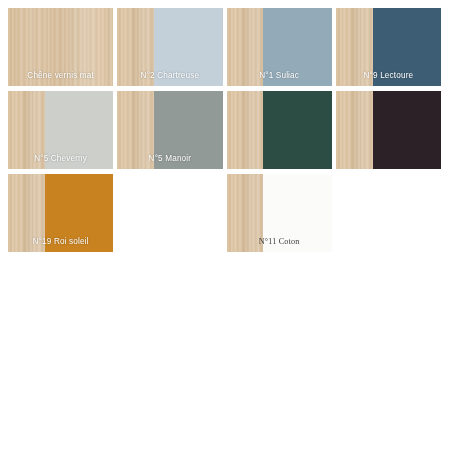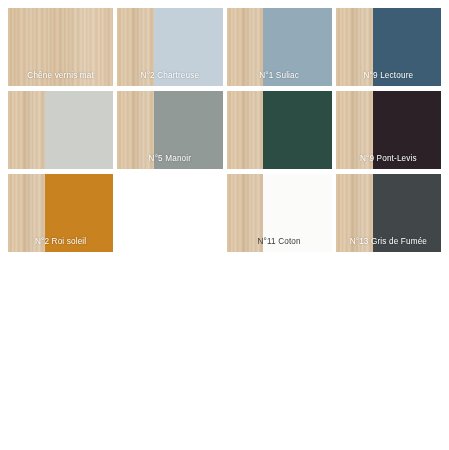--- a/index.html
+++ b/index.html
@@ -105,20 +105,21 @@
     letter-spacing: 0.15px;
     color: #ffffff;
     text-shadow: 0 0 2px rgba(0,0,0,0.35);
     white-space: nowrap;
     pointer-events: none;
   }
 
   .swatch-label.dark {
     color: #3a3a3a;
     text-shadow: none;
+    font-family: Liberation Serif, serif;
   }
 </style>
 </head>
 <body>
 
 <div id="swatch-grid">
     <div class="swatch wood-only">
       <div class="wood"></div>
       <div class="swatch-label">Chêne vernis mat</div>
     </div>
@@ -133,45 +134,40 @@
       <div class="swatch-label">N°1 Suliac</div>
     </div>
     <div class="swatch">
       <div class="wood"></div>
       <div class="color" style="background-color: rgb(60, 93, 115);"></div>
       <div class="swatch-label">N°9 Lectoure</div>
     </div>
     <div class="swatch">
       <div class="wood"></div>
       <div class="color" style="background-color: rgb(205, 207, 203);"></div>
+      <div class="swatch-label">N°5 Cheverny</div>
     </div>
     <div class="swatch">
       <div class="wood"></div>
       <div class="color" style="background-color: rgb(146, 154, 151);"></div>
       <div class="swatch-label">N°5 Manoir</div>
     </div>
     <div class="swatch">
       <div class="wood"></div>
       <div class="color" style="background-color: rgb(43, 77, 68);"></div>
     </div>
     <div class="swatch">
       <div class="wood"></div>
       <div class="color" style="background-color: rgb(43, 33, 38);"></div>
-      <div class="swatch-label">N°9 Pont-Levis</div>
     </div>
     <div class="swatch">
       <div class="wood"></div>
       <div class="color" style="background-color: rgb(200, 130, 31);"></div>
-      <div class="swatch-label">N°2 Roi soleil</div>
+      <div class="swatch-label">N°19 Roi soleil</div>
     </div>
     <div class="swatch empty"></div>
     <div class="swatch">
       <div class="wood"></div>
       <div class="color" style="background-color: rgb(251, 251, 249);"></div>
       <div class="swatch-label dark">N°11 Coton</div>
     </div>
-    <div class="swatch">
-      <div class="wood"></div>
-      <div class="color" style="background-color: rgb(65, 70, 72);"></div>
-      <div class="swatch-label">N°13 Gris de Fumée</div>
-    </div>
     <div class="swatch empty"></div>
   </div>
 
 </body></html>

